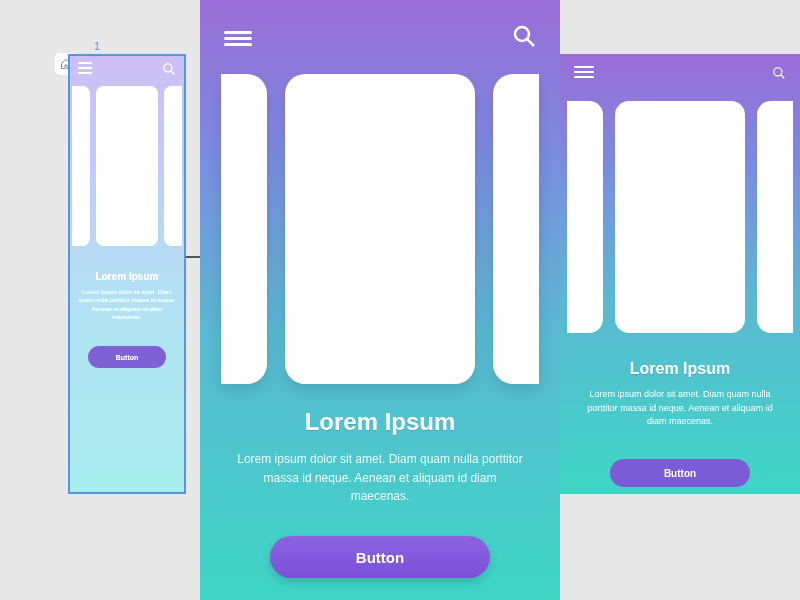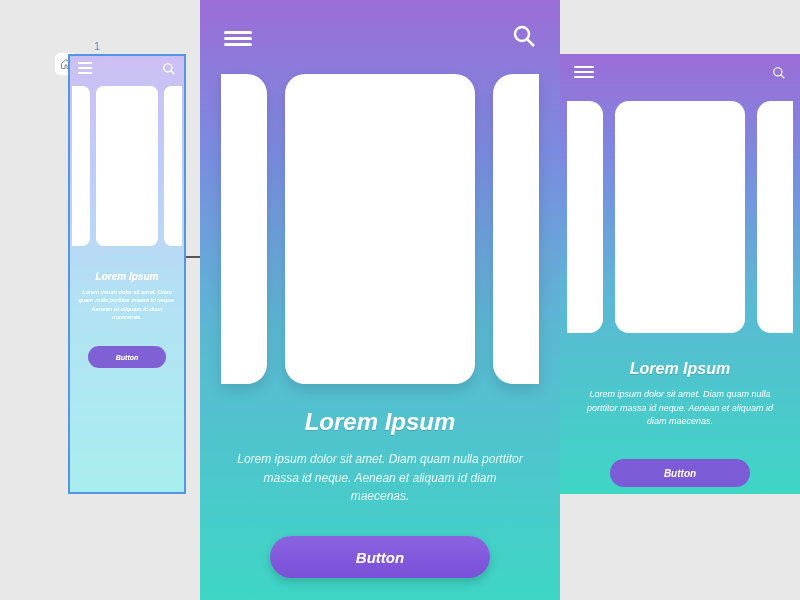--- a/index.html
+++ b/index.html
@@ -40,21 +40,20 @@
     position: absolute; left: 561px; top: 200px;
     width: 240px; height: 110px; overflow: visible;
     pointer-events: none;
   }
 
   
   .artboard {
     position: absolute;
     background: linear-gradient(180deg, #9b6dd7 0%, #7b8be0 25%, #5bb8d3 55%, #3ed6c5 100%);
     overflow: hidden;
-    font-style: italic;
   }
 
   
   .ab-left {
     left: 68px; top: 54px;
     width: 118px; height: 440px;
     border: 2px solid #4a90e2;
     filter: saturate(0.9) brightness(1.05);
   }
   .ab-left::after {

